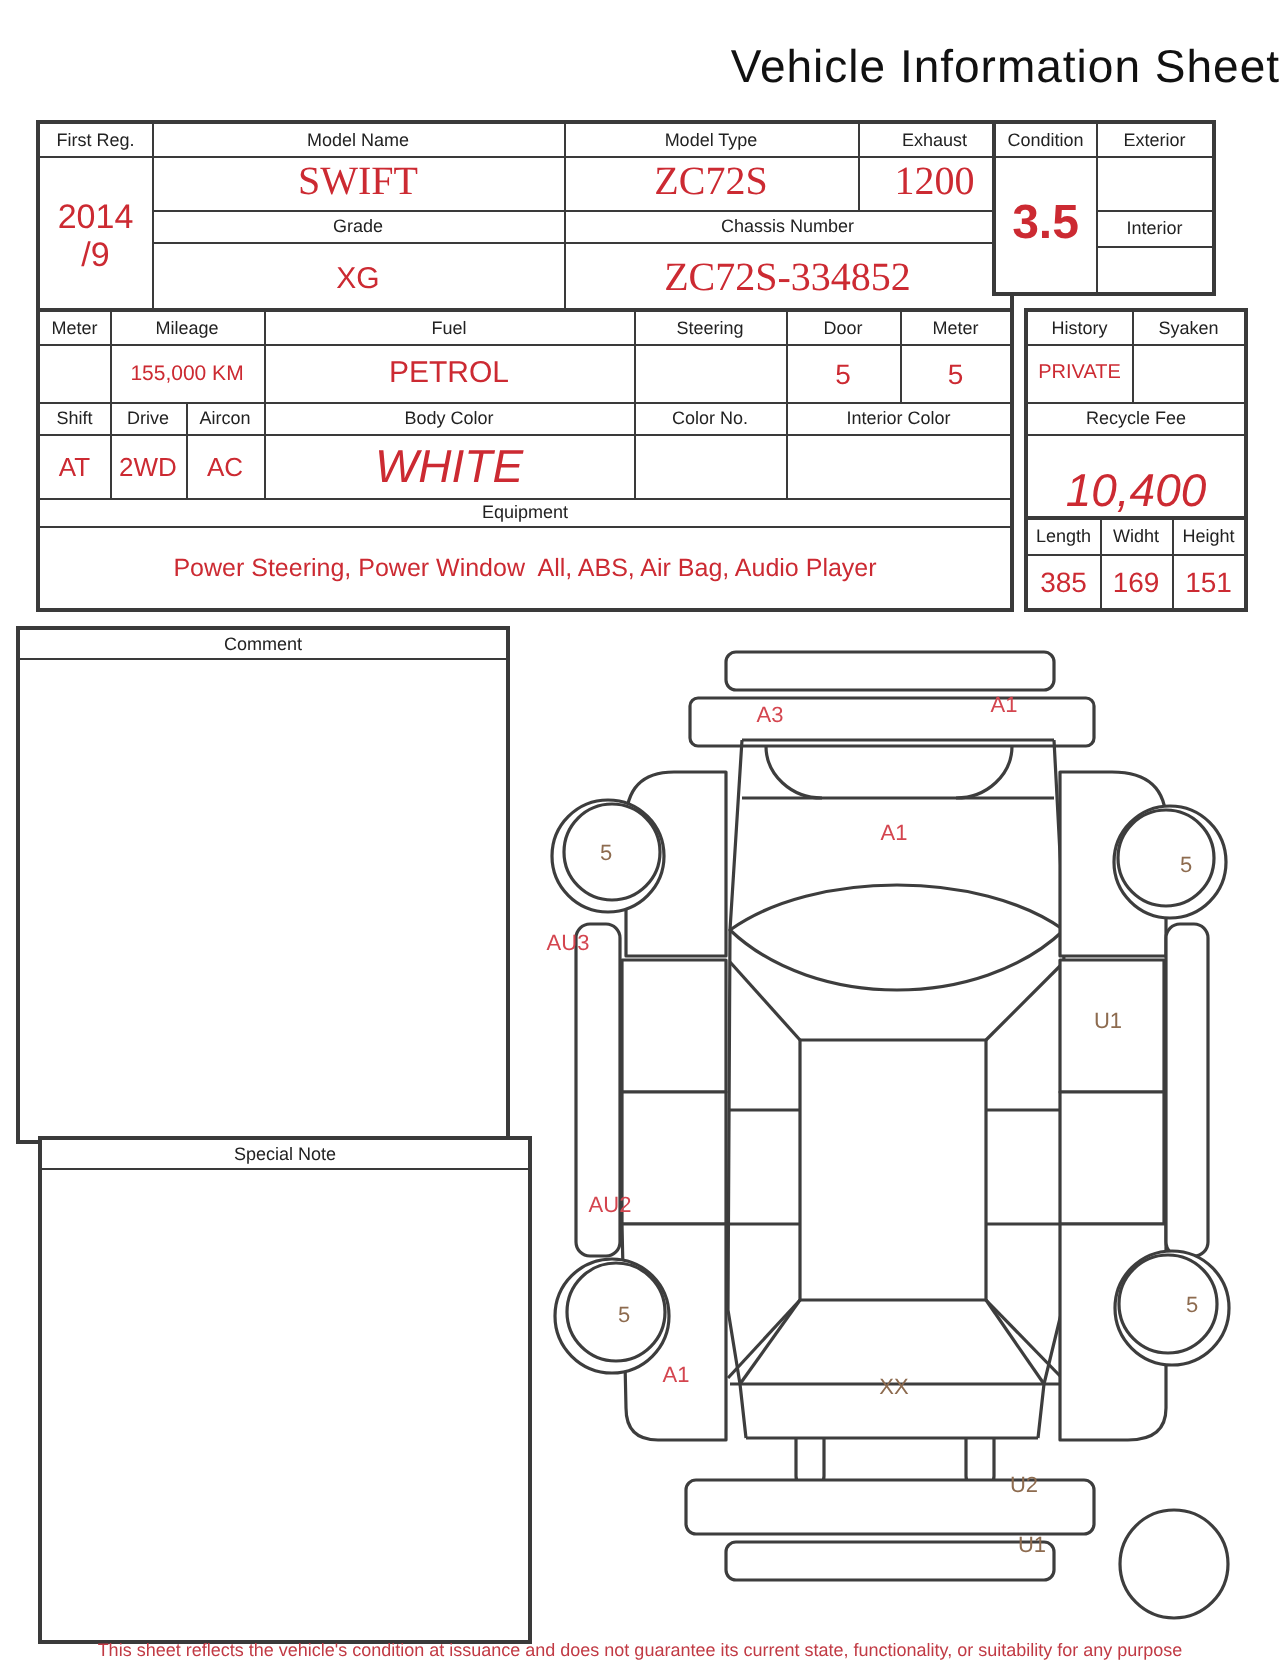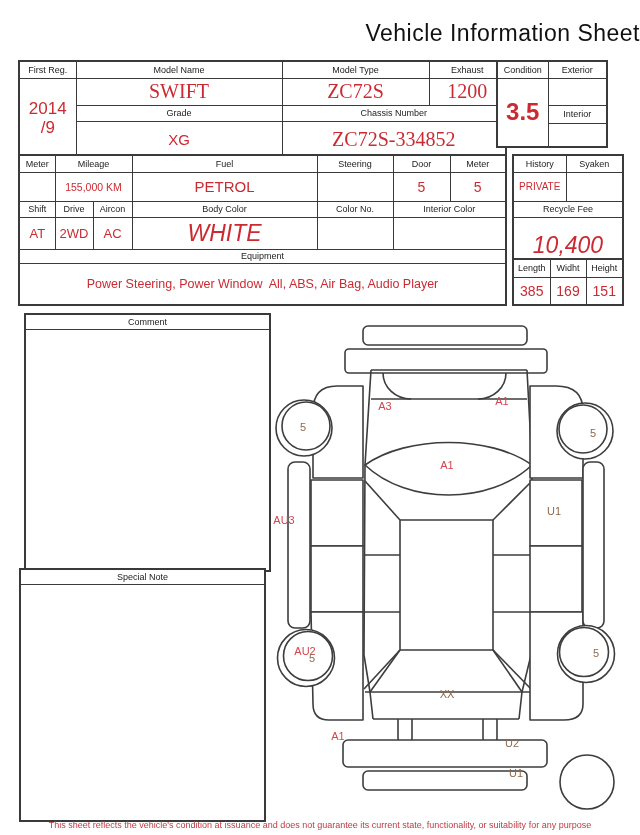--- a/index.html
+++ b/index.html
@@ -22,21 +22,21 @@
            font-size:12.5px;white-space:pre-wrap;}
   .panel{position:absolute;border:2px solid #3a3a3a;background:#fff;}
   .panel .phdr{height:14px;line-height:14px;border-bottom:1px solid #3a3a3a;
                text-align:center;font-size:9px;color:#222;}
   .pbody{padding:6px 10px;color:#b2444a;font-size:11.5px;}
   .pline{height:12.4px;line-height:12.4px;white-space:nowrap;}
   .pline.gap{height:12.4px;}
   #diagram{left:275px;top:315px;width:355px;height:505px;}
   .dl{position:absolute;transform:translate(-50%,-50%);font-size:11px;
       white-space:nowrap;}
-  .dl.red{color:#d4454f;margin-top:48px;}
+  .dl.red{color:#d4454f;}
   .dl.brown{color:#8d6b4f;}
   #footer{top:820px;left:0;width:640px;text-align:center;font-size:9px;
           color:#c13a44;}
 </style>
 </head>
 <body>
 
 <div id="title" class="abs">Vehicle Information Sheet</div>
 
 <table class="t" style="left:18px;top:60px;width:487px">
@@ -184,21 +184,21 @@
     <td class="hdr">Height</td>
   </tr>
   <tr style="height:28px">
     <td class="rv v14">385</td>
     <td class="rv v14">169</td>
     <td class="rv v14">151</td>
   </tr>
 </tbody>
   </table>
 
-<div class="panel" style="left:24px;top:313px;width:243px;height:255px">
+<div class="panel" style="left:8px;top:313px;width:243px;height:255px">
   <div class="phdr">Comment</div>
   <div class="pbody"></div>
 </div>
 
 <div class="panel" style="left:19px;top:568px;width:243px;height:250px">
   <div class="phdr">Special Note</div>
 </div>
 
 <div id="diagram" class="abs">
   <svg width="355" height="505" viewBox="0 0 355 505">

